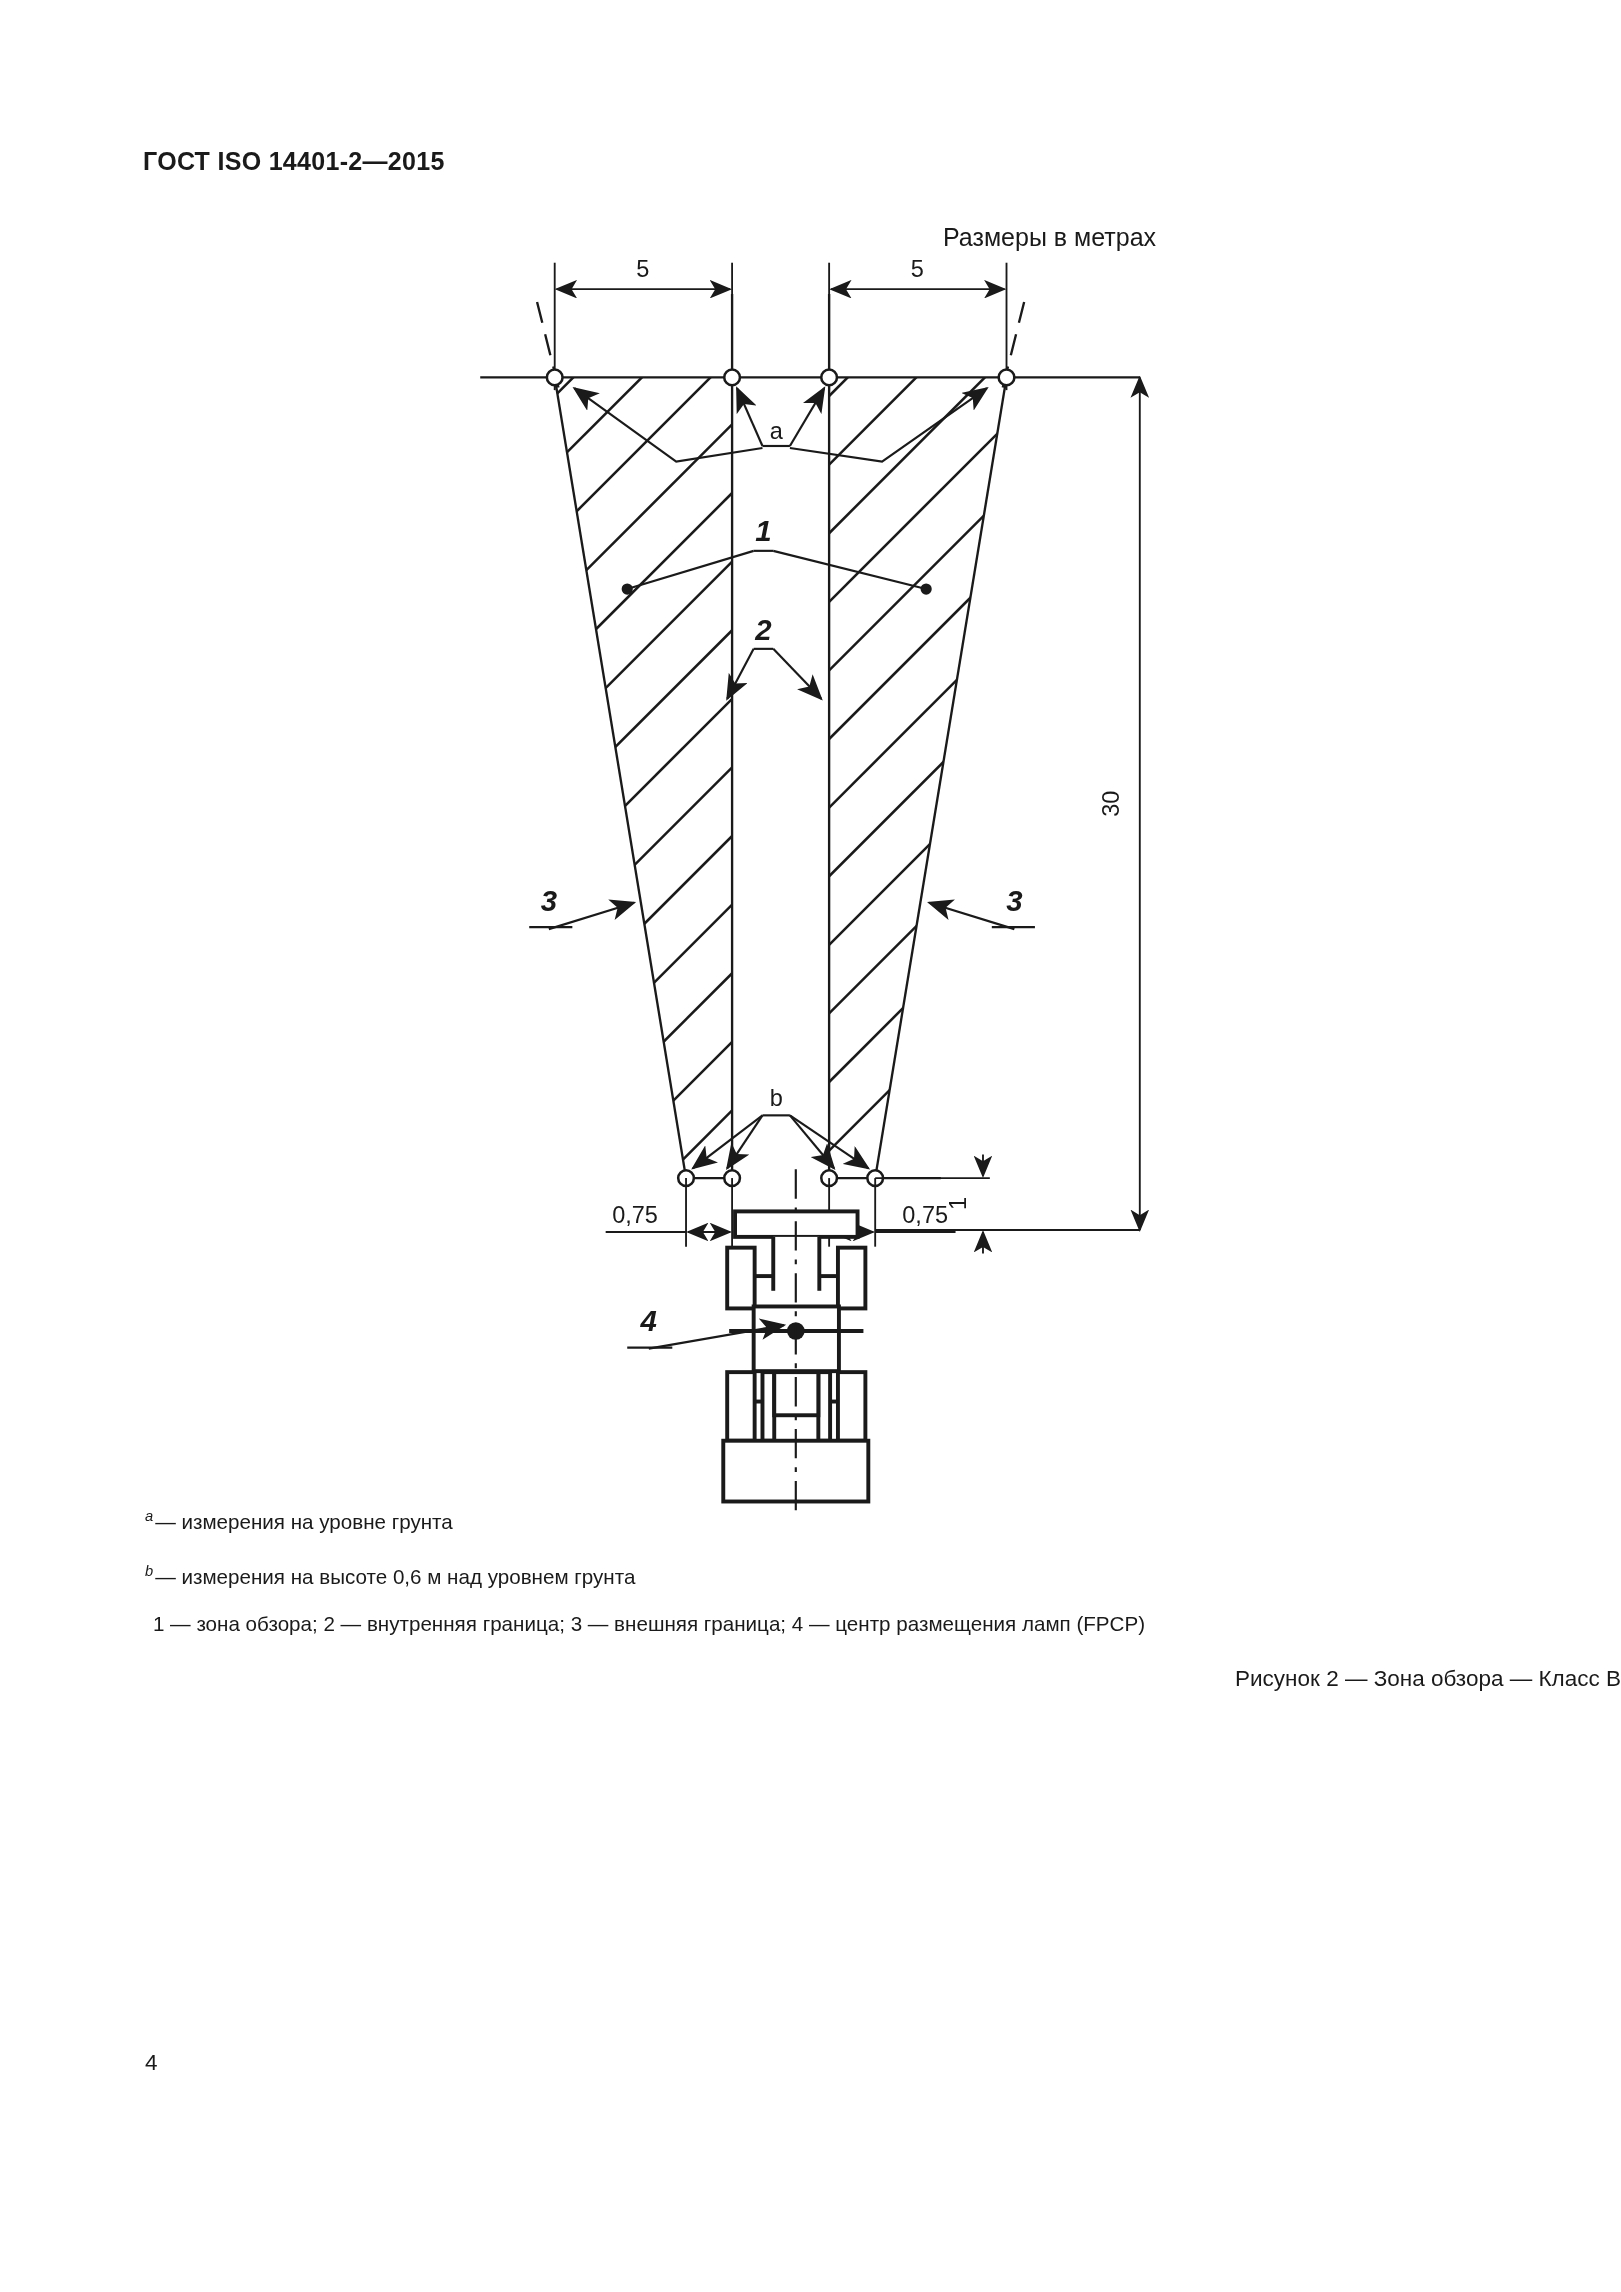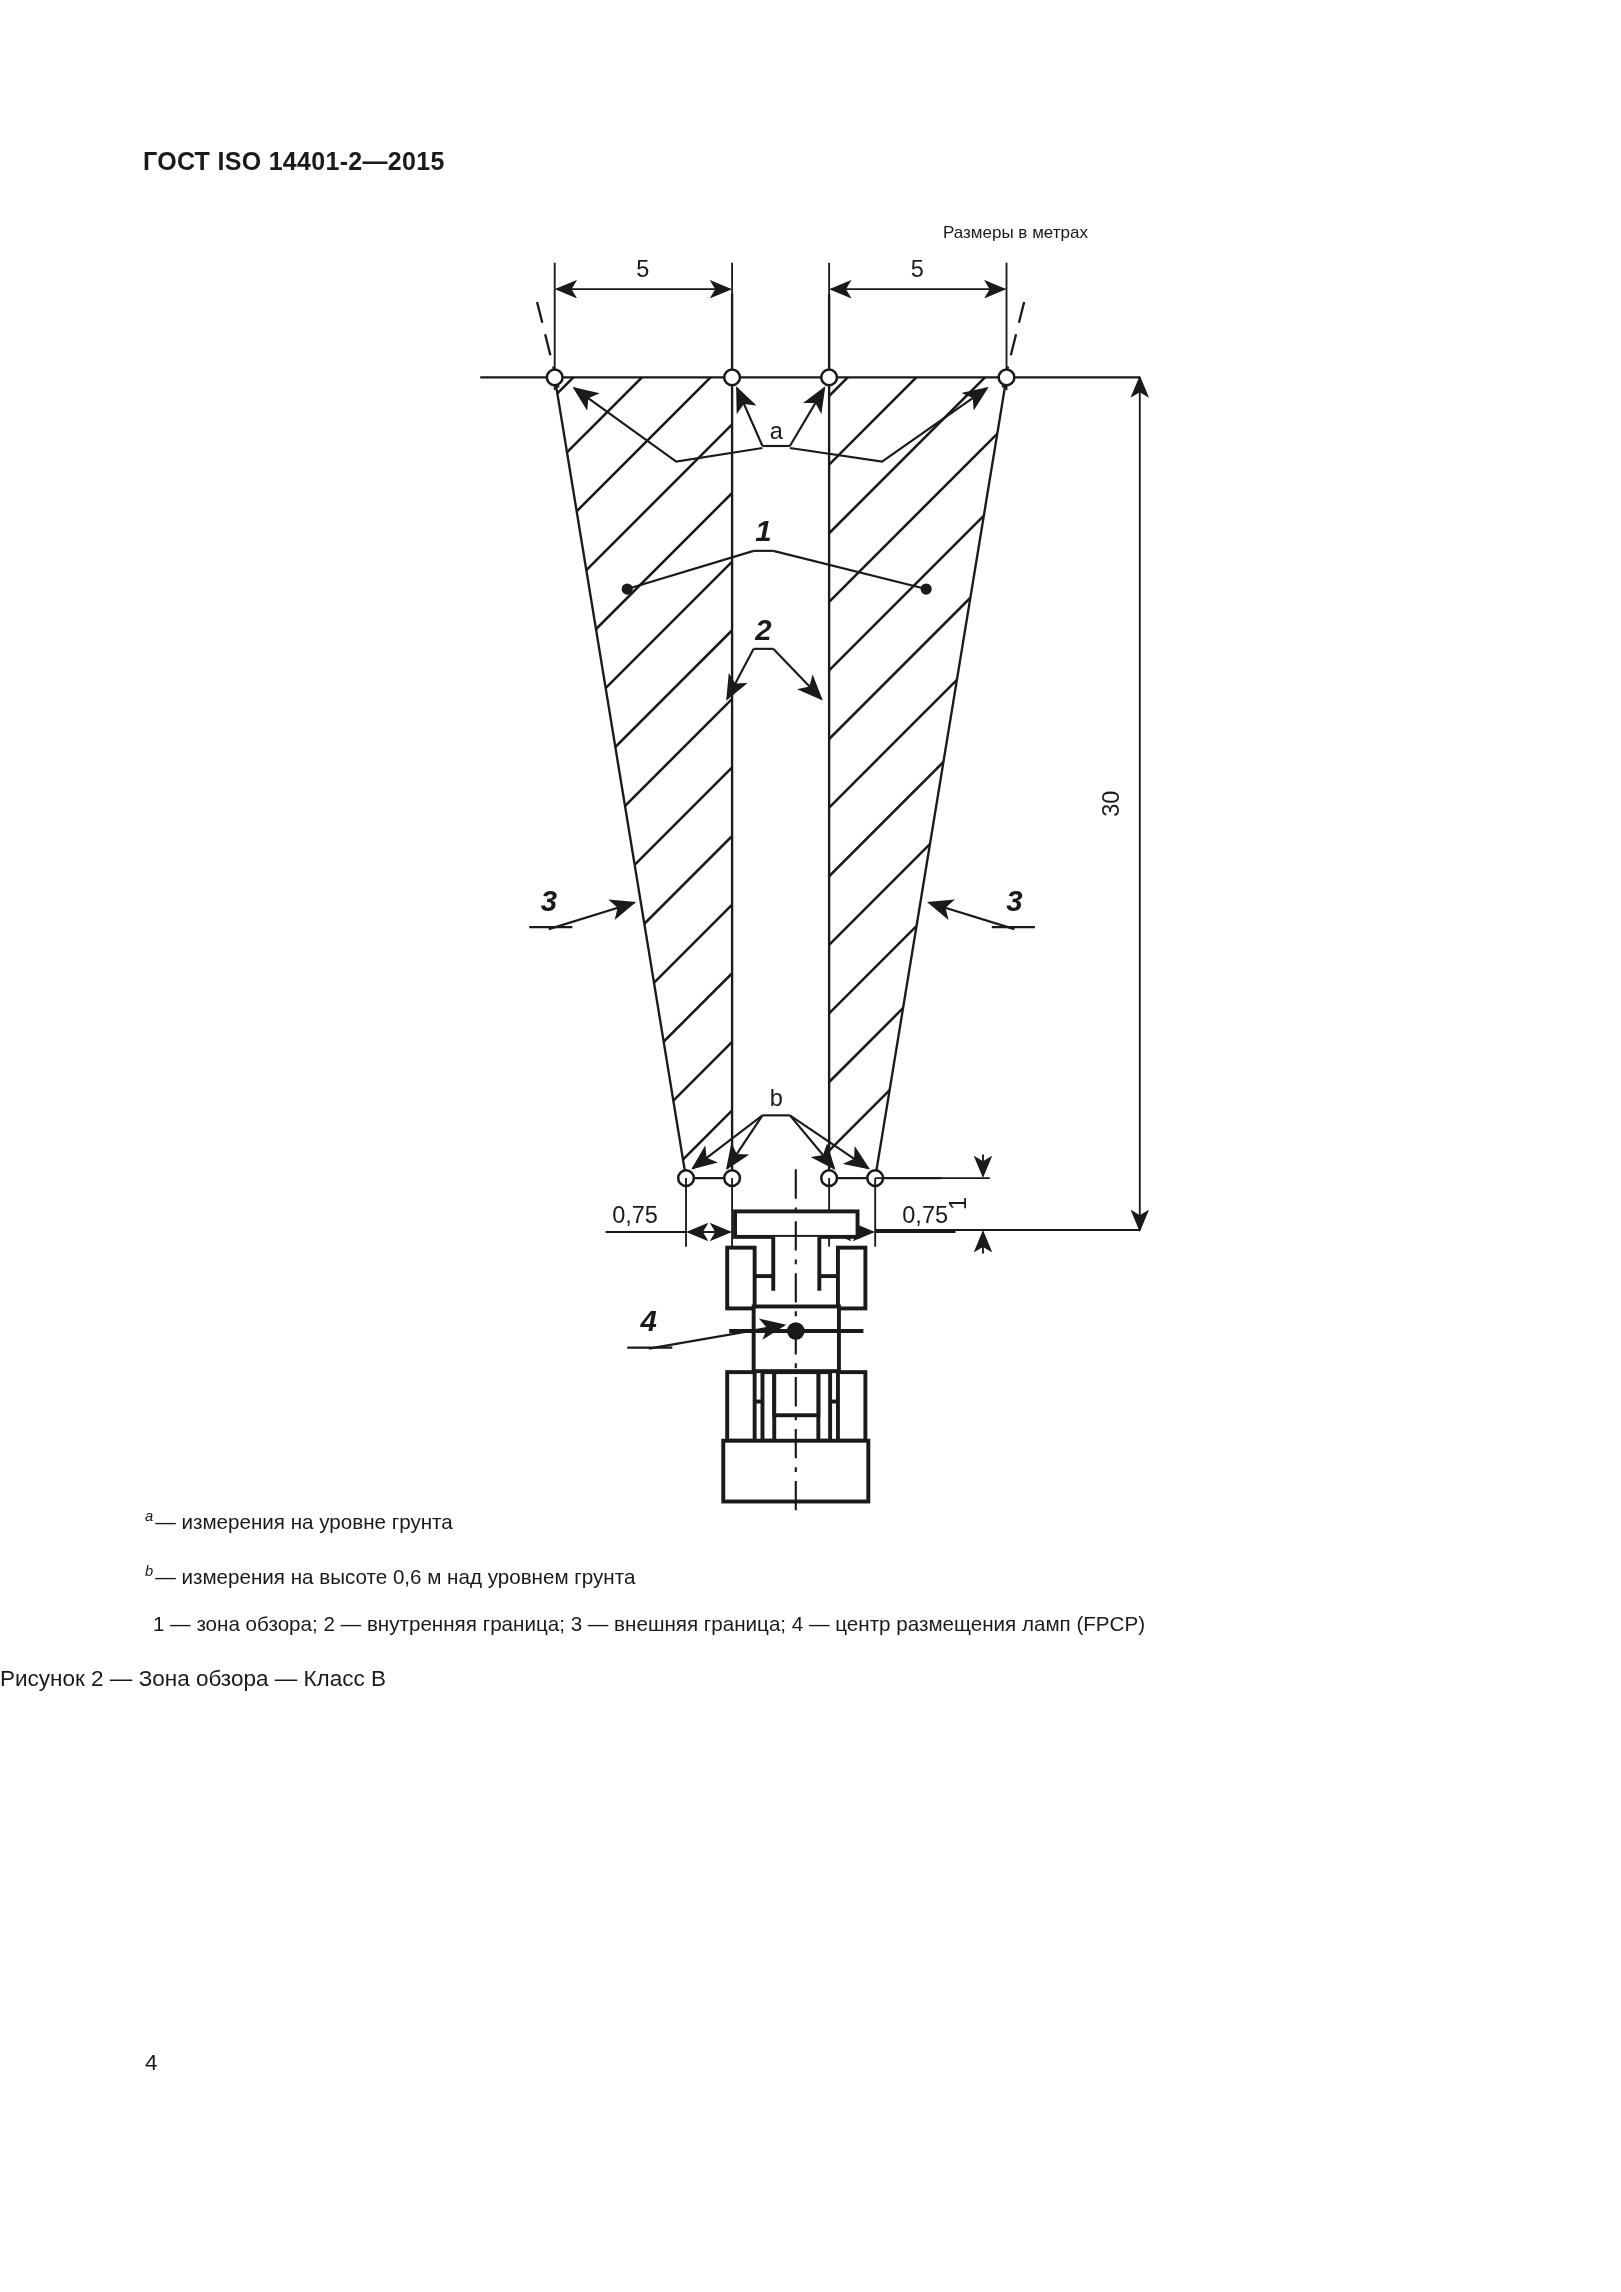--- a/index.html
+++ b/index.html
@@ -25,21 +25,21 @@
     top: 147px;
     font-size: 25px;
     font-weight: bold;
     letter-spacing: 0.3px;
     white-space: nowrap;
   }
   .units-note {
     position: absolute;
     left: 943px;
     top: 223px;
-    font-size: 17px;
+    font-size: 25px;
     white-space: nowrap;
   }
   .figure-wrap {
     position: absolute;
     left: 0;
     top: 0;
     width: 1621px;
     height: 1529px;
   }
   .figure-wrap svg {
@@ -70,21 +70,21 @@
     width: 1298px;
     text-align: center;
     font-size: 20.6px;
     white-space: nowrap;
   }
   .fig-caption {
     position: absolute;
     left: 0;
     top: 1666px;
     width: 1621px;
-    text-align: left;
+    text-align: right;
     font-size: 22.5px;
     white-space: nowrap;
   }
   .page-number {
     position: absolute;
     left: 145px;
     top: 2050px;
     font-size: 22.5px;
   }
   text.dim {

